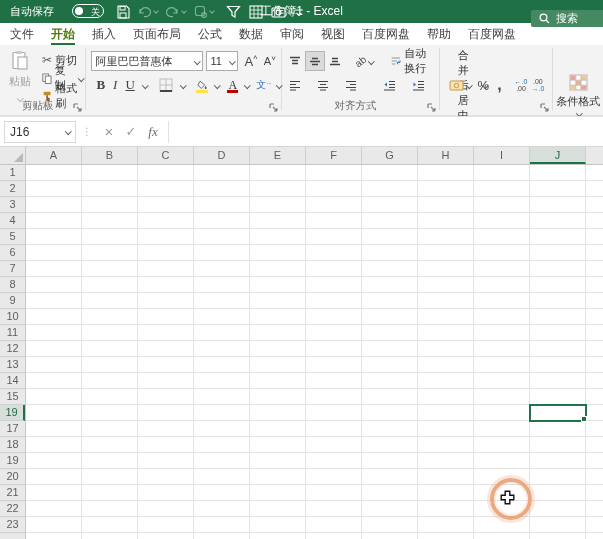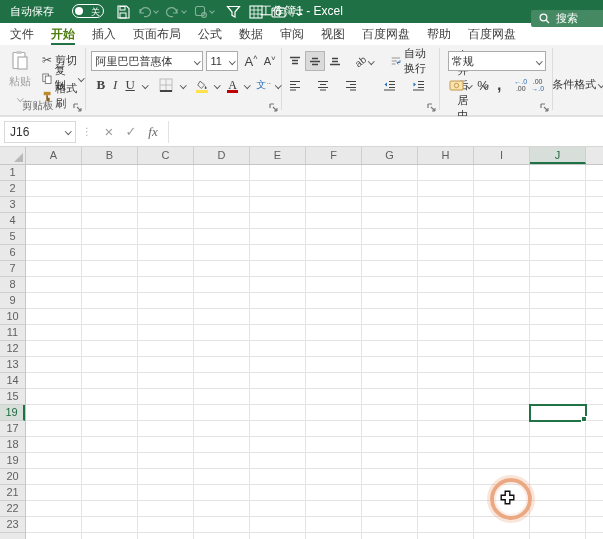--- a/index.html
+++ b/index.html
@@ -51,21 +51,21 @@
   .ibtn { display:flex; align-items:center; justify-content:center; height:20px;
     padding:0 3px; color:#444; }
   .ibtn.on { background:#dadada; border:1px solid #b5b5b5; }
   .lblbtn { display:flex; align-items:center; gap:3px; font-size:11px; color:#333; height:18px; padding:0 2px; }
   .bld { font-weight:bold; font-family:"Liberation Serif",serif; font-size:13px; }
   .ita { font-style:italic; font-family:"Liberation Serif",serif; font-size:13px; }
   .und { text-decoration:underline; font-family:"Liberation Serif",serif; font-size:13px; }
   .colorbar { position:absolute; left:2px; right:2px; bottom:1px; height:3px; }
   .stk { position:relative; width:16px; height:18px; }
   .mini { font-size:7px; line-height:7px; color:#444; text-align:center; }
-  .bigbtn { display:flex; flex-direction:row; align-items:center; justify-content:center;
+  .bigbtn { display:flex; flex-direction:column; align-items:center; justify-content:flex-end;
     padding-top:6px; height:100%; }
   .biglabel { font-size:11px; color:#333; margin-top:3px; white-space:nowrap; }
 
   
   .fbar { position:absolute; top:116px; left:0; width:603px; height:31px; background:#fff;
     border-top:1px solid #e1e1e1; border-bottom:1px solid #d6d6d6; display:flex; align-items:center; }
   .namebox { margin-left:4px; width:72px; height:22px; border:1px solid #d9d9d9; background:#fff;
     display:flex; align-items:center; padding:0 5px; font-size:12px; color:#333; }
   .namebox .cv { margin-left:auto; }
   .dots { color:#b0b0b0; font-size:10px; margin:0 6px; letter-spacing:0; }
@@ -356,34 +356,29 @@
       <span style="width:10px"></span>
       <div class="lblbtn">
         <svg width="13" height="12" viewBox="0 0 13 12">
             <rect x="1" y="1" width="11" height="10" fill="#dce6f4" stroke="#2b6cb8" stroke-width="1.1"></rect>
             <path d="M3 6h7M4.5 4.5L3 6l1.5 1.5M8.5 4.5L10 6 8.5 7.5" stroke="#2b6cb8" stroke-width="1" fill="none"></path>
           </svg>
         <span>合并后居中</span>
         <span class="cv"></span>
       </div>
     </div>
+    <div class="glabel">对齐方式</div>
     <svg class="launch" viewBox="0 0 9 9">
         <path d="M1 1v4M1 1h4" stroke="#777" stroke-width="1.2" fill="none"></path>
         <path d="M4 4l4 4M8 8V5M8 8H5" stroke="#777" stroke-width="1.1" fill="none"></path>
       </svg>
   </div>
   <div class="gsep"></div>
 
   <div class="grp" style="width:113px">
-    <div class="r1" style="padding-left:8px">
-      <div class="combo" style="width:98px">
-        <span>常规</span>
-        <span class="cv" style="margin-left:auto"></span>
-      </div>
-    </div>
     <div class="r2" style="padding-left:8px;gap:2px">
       <div class="ibtn" style="padding:0 1px">
         <svg width="15" height="11" viewBox="0 0 15 11">
             <rect x="1" y="1" width="13" height="9" rx="1" fill="#fbe3b0" stroke="#c49a4a" stroke-width="1"></rect>
             <circle cx="7.5" cy="5.5" r="2.2" fill="none" stroke="#c49a4a" stroke-width="1"></circle>
           </svg>
         <span class="cv"></span>
       </div>
       <div class="ibtn">
           <span style="font-size:13px;color:#444">%</span>

